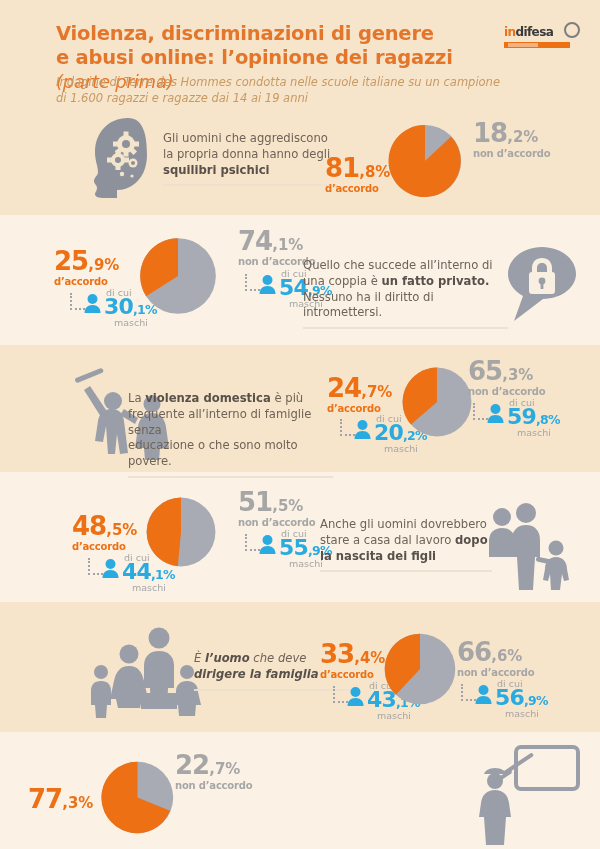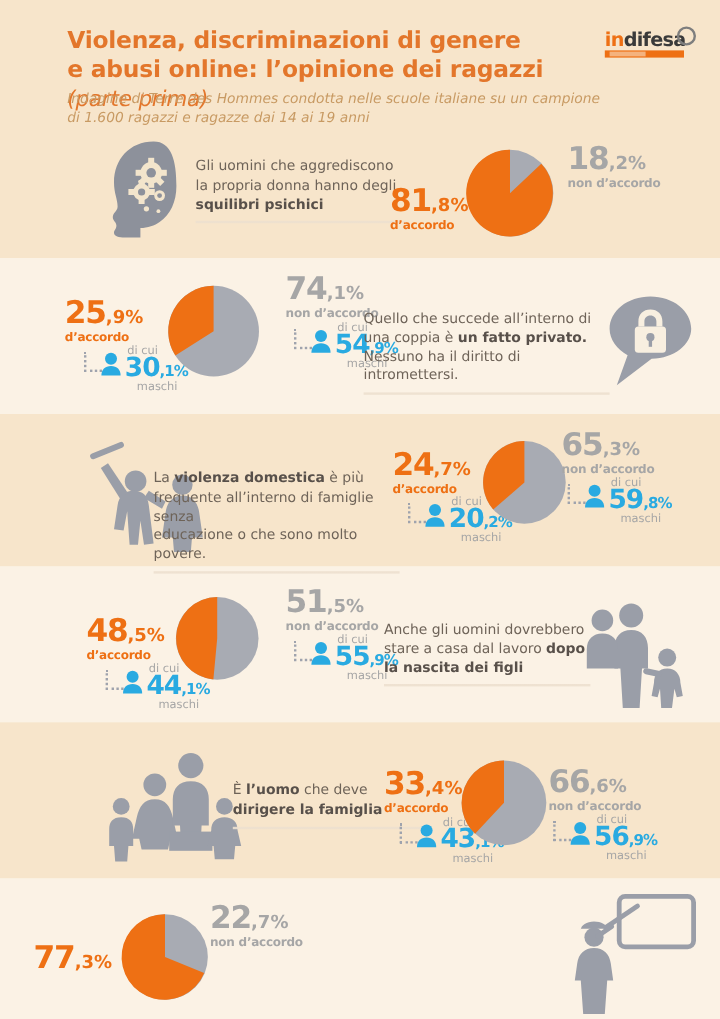--- a/index.html
+++ b/index.html
@@ -22,21 +22,21 @@
     position:absolute;left:56px;top:22px;width:450px;
     color:#E3762B;font-size:19.5px;font-weight:bold;line-height:24px;
     letter-spacing:-0.2px;
   }
   .title .paren{font-weight:normal;font-style:italic;font-size:18px;}
   .subtitle{
     position:absolute;left:56px;top:75px;width:470px;
     color:#C89A63;font-size:11.5px;font-style:italic;line-height:15.5px;
   }
   .logo{position:absolute;right:18px;top:24px;width:78px;text-align:left;}
-  .logo-text{font-size:16px;font-weight:bold;color:#3A3A3A;letter-spacing:-0.6px;line-height:17px;}
+  .logo-text{font-size:12px;font-weight:bold;color:#3A3A3A;letter-spacing:-0.6px;line-height:17px;}
   .logo-text .in{color:#EE7014;}
   .logo-bar{margin-top:1px;width:66px;height:6px;background:#EE7014;position:relative;}
   .logo-bar .tick{position:absolute;left:4px;top:1px;width:30px;height:4px;background:#F4B27E;}
   .logo-cam{position:absolute;right:2px;top:-2px;width:12px;height:12px;border:2px solid #7E7E7E;border-radius:50%;}
 
   
   .stmt{
     position:absolute;color:#6E6358;font-size:11.6px;line-height:15.8px;
   }
   .stmt b{font-weight:bold;color:#58504A;}
@@ -330,21 +330,21 @@
         <circle cx="44" cy="34" r="9.5"></circle>
         <path d="M44 46c-9 0-13 6-15 15l-4 18h6l2 9h22l2-9h6l-4-18c-2-9-6-15-15-15z"></path>
         <circle cx="74" cy="18" r="10.5"></circle>
         <path d="M74 31c-10 0-15 6-15 15v22h6l1 20h16l1-20h6V46c0-9-5-15-15-15z"></path>
         <rect x="56" y="73" width="36" height="16"></rect>
         <circle cx="102" cy="52" r="7"></circle>
         <path d="M102 61c-7 0-11 4-11 11l-3 13h5l1 11h16l1-11h5l-3-13c0-7-4-11-11-11z"></path>
       </g>
     </svg>
   </div>
-  <div class="stmt" style="left:194px;top:651px;width:160px;">
+  <div class="stmt" style="left:194px;top:651px;width:160px;font-style:italic;">
     <span>È <b>l’uomo</b> che deve<br><b>dirigere la famiglia</b></span>
     <span class="rule"></span>
   </div>
   <div class="pct agree" style="left:320px;top:641px;">
     <span class="num">33</span><span class="dec">,4</span><span class="dec">%</span>
     <span class="cap">d’accordo</span>
   </div>
   <div class="sub" style="left:333px;top:680px;">
     <span class="bracket"></span>
     <span class="av">

